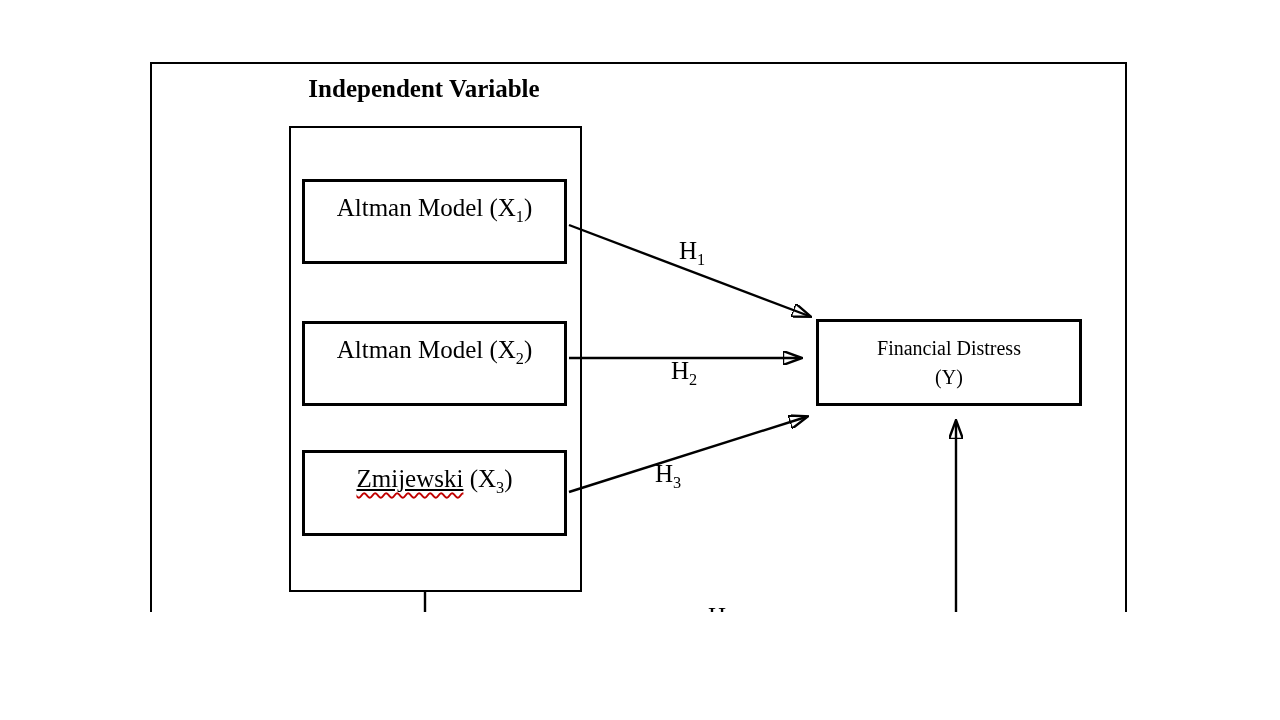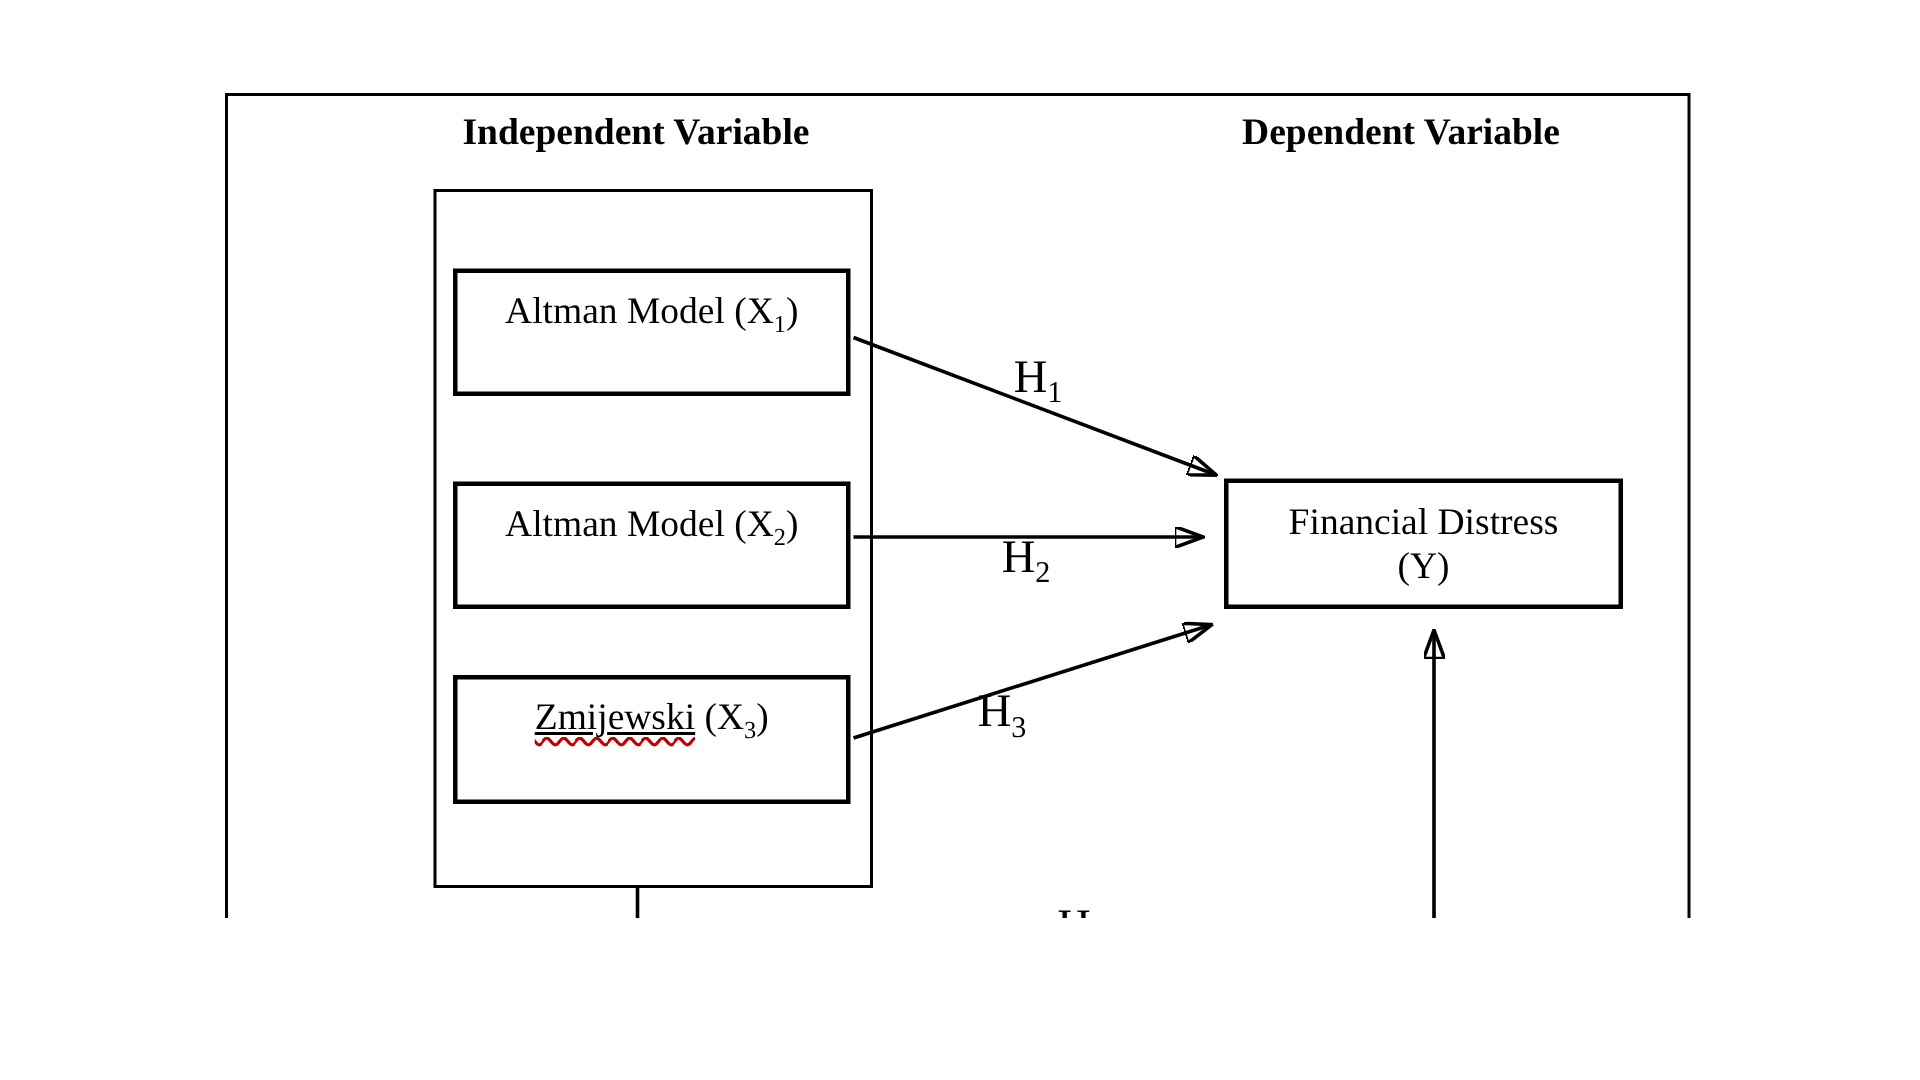--- a/index.html
+++ b/index.html
@@ -46,21 +46,21 @@
   }
   .var-box.altman{top:179px;}
   .var-box.grover{top:321px;}
   .var-box.zmijewski{top:450px;height:86px;}
   .dep-box{
     position:absolute;left:816px;top:319px;width:266px;height:87px;
     border:3px solid var(--line);
     box-sizing:border-box;
     text-align:center;
     padding-top:12px;
-    font-size:25px;
+    font-size:20px;
     line-height:29px;
   }
   sub{
     font-size:0.65em;
     line-height:0;
   }
   .u-solid{
     text-decoration:underline solid var(--line);
     text-decoration-thickness:1.5px;
     text-underline-offset:2px;
@@ -76,34 +76,33 @@
     pointer-events:none;
   }
   .arrows line,.arrows path{
     stroke:var(--line);
     stroke-width:2.4;
     fill:none;
   }
   .h-label{
     position:absolute;
     transform:translate(-50%,-50%);
-    font-size:31px;
+    font-size:25px;
     white-space:nowrap;
     background:transparent;
   }
 </style>
 </head>
 <body>
 
 <div class="stage">
 
   <div class="outer-border"></div>
 
   <div class="heading ind">Independent Variable</div>
-  <div class="heading dep">Dependent Variable</div>
 
   <div class="container-box"></div>
 
   <div class="var-box altman">
     <span><span class="u-solid"><span class="u-wavy"></span></span><span>Altman Model (X</span><sub>1</sub><span>)</span></span>
   </div>
 
   <div class="var-box grover">
     <span><span class="u-solid"><span class="u-wavy"></span></span><span>Altman Model (X</span><sub>2</sub><span>)</span></span>
   </div>

